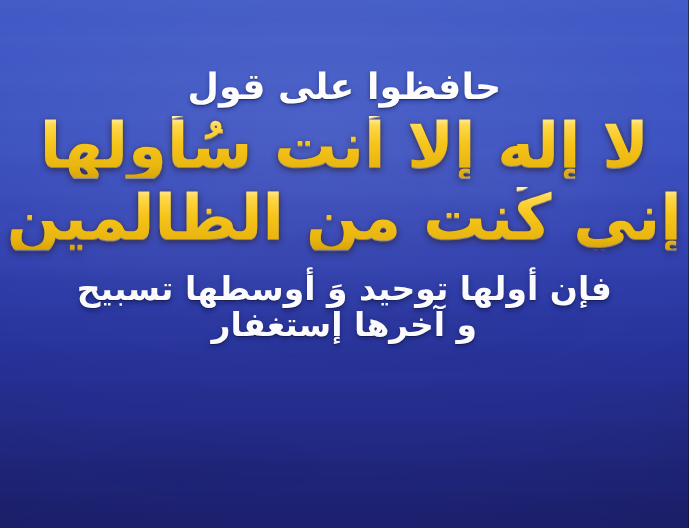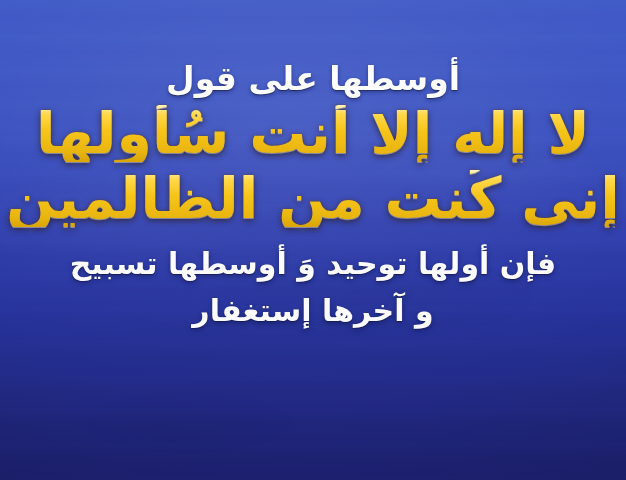--- a/index.html
+++ b/index.html
@@ -120,34 +120,34 @@
   .line-body {
     font-size: 30px;
     font-weight: bold;
     color: #fbfbfd;
     letter-spacing: 0px;
     text-shadow:
       0 1px 0 rgba(0,0,0,0.28),
       0 2px 5px rgba(10,16,70,0.50);
   }
   .line-body-1 { margin-top: 22px; }
-  .line-body-2 { margin-top: 17px; }
+  .line-body-2 { margin-top: 2px; }
 </style>
 </head>
 <body>
 
 <div id="poster">
 
   <div class="bg-streaks"></div>
   <div class="bg-blotch"></div>
   <div class="bg-vignette"></div>
 
   <div class="content">
 
-    <div class="line line-intro">أوسطها على قول</div>
+    <div class="line line-intro">حافظوا على قول</div>
 
     <div class="line line-gold line-gold-1">لا إله إلا أنت سُأولها</div>
 
     <div class="line line-gold line-gold-2">إني كُنت من الظالمين</div>
 
     <div class="line line-body line-body-1">فإن أولها توحيد وَ أوسطها تسبيح</div>
 
     <div class="line line-body line-body-2">و آخرها إستغفار</div>
 
   </div>

